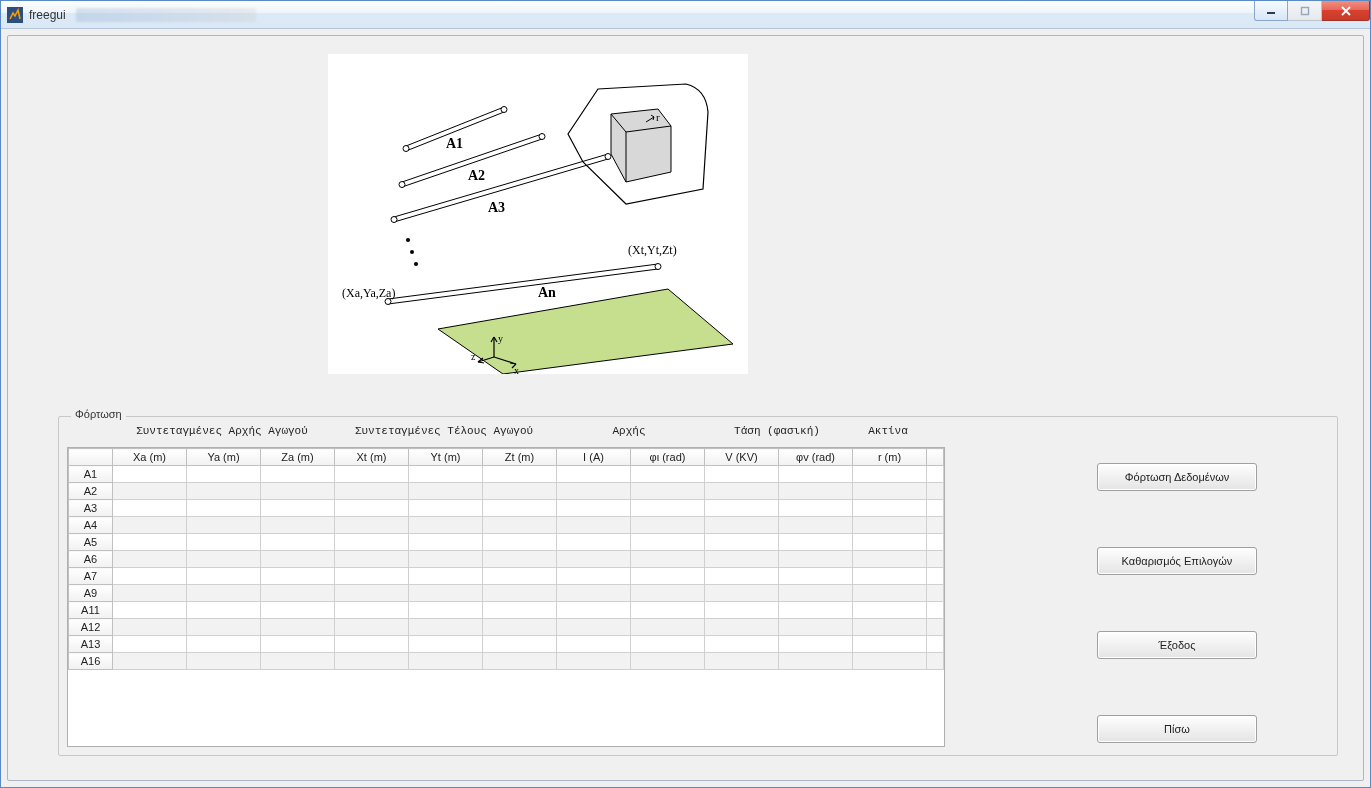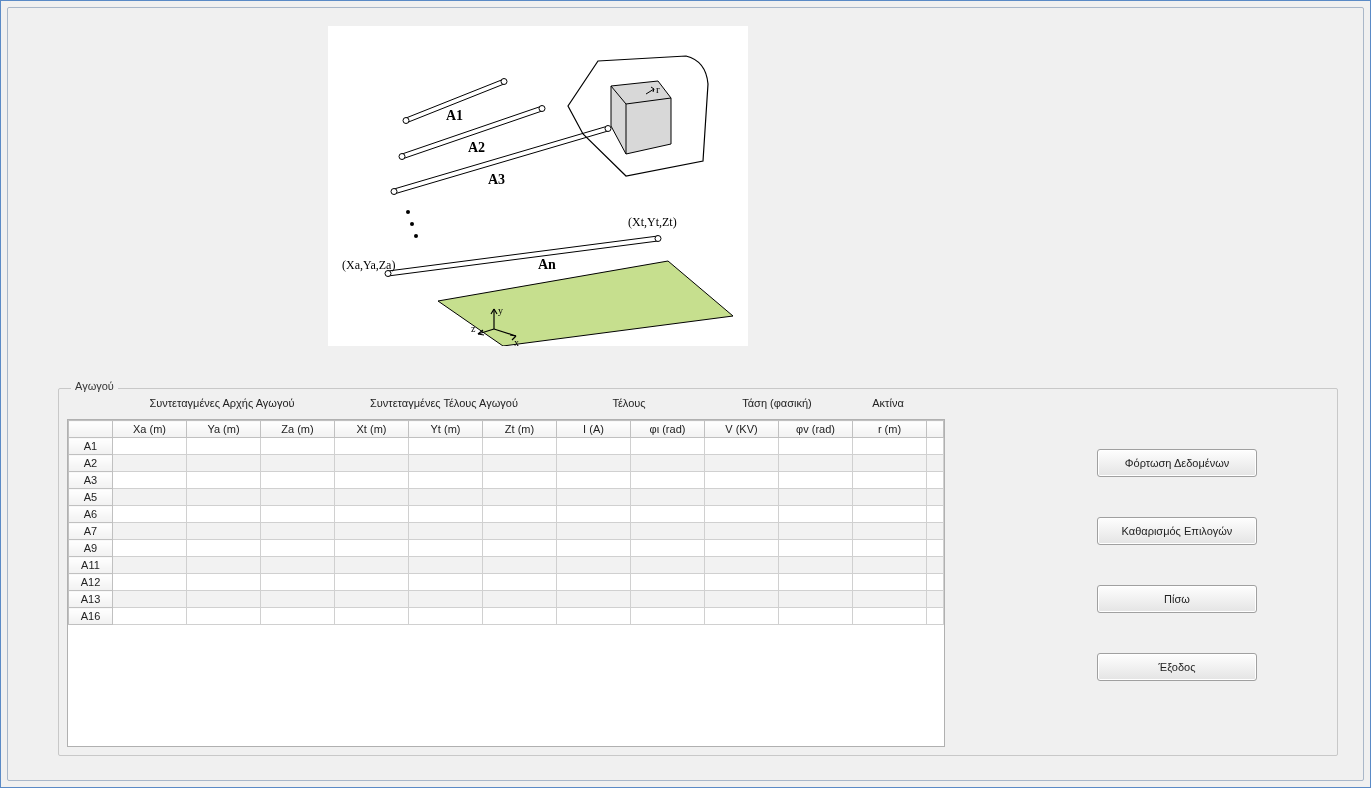--- a/index.html
+++ b/index.html
@@ -120,20 +120,21 @@
   }
   .group-headers {
     position: absolute;
     top: 8px;
     left: 8px;
     width: 878px;
     display: flex;
     font-size: 11px;
     color: #222;
     text-align: center;
+    font-family: Liberation Mono, monospace;
   }
   .gh-rowhead { width: 44px; }
   .gh-col { display:flex; align-items:center; justify-content:center; }
   .table-wrap {
     position: absolute;
     top: 30px;
     left: 8px;
     width: 878px;
     bottom: 8px;
     background: #fff;
@@ -170,40 +171,66 @@
   col.rowhead { width: 44px; }
   col.datacol { width: 74px; }
   col.tail { width: auto; }
   .btns {
     position: absolute;
     right: 80px;
     top: 46px;
     width: 160px;
     display: flex;
     flex-direction: column;
-    gap: 40px;
-    margin-top: 14px;
+    gap: 56px;
   }
   .btn {
     height: 28px;
     border: 1px solid #a0a0a0;
     border-radius: 3px;
     background: linear-gradient(to bottom, #fefefe, #e4e4e4);
     font-size: 11px;
     color: #222;
     display: flex;
     align-items: center;
     justify-content: center;
     box-shadow: 0 0 0 1px #fff inset;
   }
 </style>
 </head>
 <body>
 
 <div class="window">
+  <div class="titlebar">
+    <span class="app-icon">
+      <svg width="16" height="16" viewBox="0 0 16 16">
+        <rect x="0" y="0" width="16" height="16" fill="#2b4e7d"></rect>
+        <path d="M3 12 L6 6 L8 9 L11 3 L13 12" stroke="#f59e0b" stroke-width="1.6" fill="none"></path>
+      </svg>
+    </span>
+    <span class="title-text">freegui</span>
+    <span class="title-blur"></span>
+    <div class="win-controls">
+      <div class="win-btn min">
+        <svg width="10" height="10" viewBox="0 0 10 10">
+            <rect x="1" y="6" width="8" height="2" fill="#2a3b52"></rect>
+          </svg>
+      </div>
+      <div class="win-btn max">
+        <svg width="10" height="10" viewBox="0 0 10 10">
+            <rect x="1.5" y="1.5" width="7" height="7" fill="none" stroke="#9aa7b6" stroke-width="1.4"></rect>
+          </svg>
+      </div>
+      <div class="win-btn close">
+        <svg width="12" height="10" viewBox="0 0 12 10">
+            <path d="M2 1 L10 9 M10 1 L2 9" stroke="#fff" stroke-width="1.8"></path>
+          </svg>
+      </div>
+    </div>
+  </div>
 
   <div class="client">
     <div class="inner">
 
       <div class="diagram">
         <svg viewBox="0 0 420 320" width="420" height="320">
 
           <path d="M270 35 L358 30 Q378 35 380 58 L375 135 L298 150 L255 108 L240 80 Z" fill="#fff" stroke="#000" stroke-width="1.2"></path>
           <path d="M283 60 L330 55 L343 72 L343 118 L298 128 L283 100 Z" fill="#d8d8d8" stroke="#000" stroke-width="1"></path>
           <path d="M283 60 L298 78 L343 72" fill="none" stroke="#000" stroke-width="1"></path>
@@ -261,27 +288,27 @@
             <line x1="166" y1="303" x2="150" y2="308"></line>
             <path d="M150 308 l5 -4 m-5 4 l6 1"></path>
           </g>
           <text x="170" y="288" font-family="serif" font-size="10">y</text>
           <text x="186" y="320" font-family="serif" font-size="10">x</text>
           <text x="143" y="306" font-family="serif" font-size="10">z</text>
         </svg>
       </div>
 
       <div class="fieldset">
-        <span class="fieldset-legend">Αγωγού</span>
+        <span class="fieldset-legend">Φόρτωση</span>
 
         <div class="group-headers">
           <div class="gh-rowhead"></div>
           <div class="gh-col" style="width:222px">Συντεταγμένες Αρχής Αγωγού</div>
           <div class="gh-col" style="width:222px">Συντεταγμένες Τέλους Αγωγού</div>
-          <div class="gh-col" style="width:148px">Τέλους</div>
+          <div class="gh-col" style="width:148px">Αρχής</div>
           <div class="gh-col" style="width:148px">Τάση (φασική)</div>
           <div class="gh-col" style="width:74px">Ακτίνα</div>
         </div>
 
         <div class="table-wrap">
           <table>
             <colgroup>
               <col class="rowhead">
               <col class="datacol">
                 <col class="datacol">
@@ -353,20 +380,35 @@
                   <td></td>
                   <td></td>
                   <td></td>
                   <td></td>
                   <td></td>
                   <td></td>
                   <td></td>
                   <td></td>
                 </tr>
                 <tr>
+                  <th>A4</th>
+                  <td></td>
+                  <td></td>
+                  <td></td>
+                  <td></td>
+                  <td></td>
+                  <td></td>
+                  <td></td>
+                  <td></td>
+                  <td></td>
+                  <td></td>
+                  <td></td>
+                  <td></td>
+                </tr>
+                <tr>
                   <th>A5</th>
                   <td></td>
                   <td></td>
                   <td></td>
                   <td></td>
                   <td></td>
                   <td></td>
                   <td></td>
                   <td></td>
                   <td></td>
@@ -479,20 +521,20 @@
                   <td></td>
                   <td></td>
                 </tr>
               </tbody>
           </table>
         </div>
 
         <div class="btns">
           <div class="btn">Φόρτωση Δεδομένων</div>
           <div class="btn">Καθαρισμός Επιλογών</div>
+          <div class="btn">Έξοδος</div>
           <div class="btn">Πίσω</div>
-          <div class="btn">Έξοδος</div>
         </div>
       </div>
 
     </div>
   </div>
 </div>
 
 </body></html>

